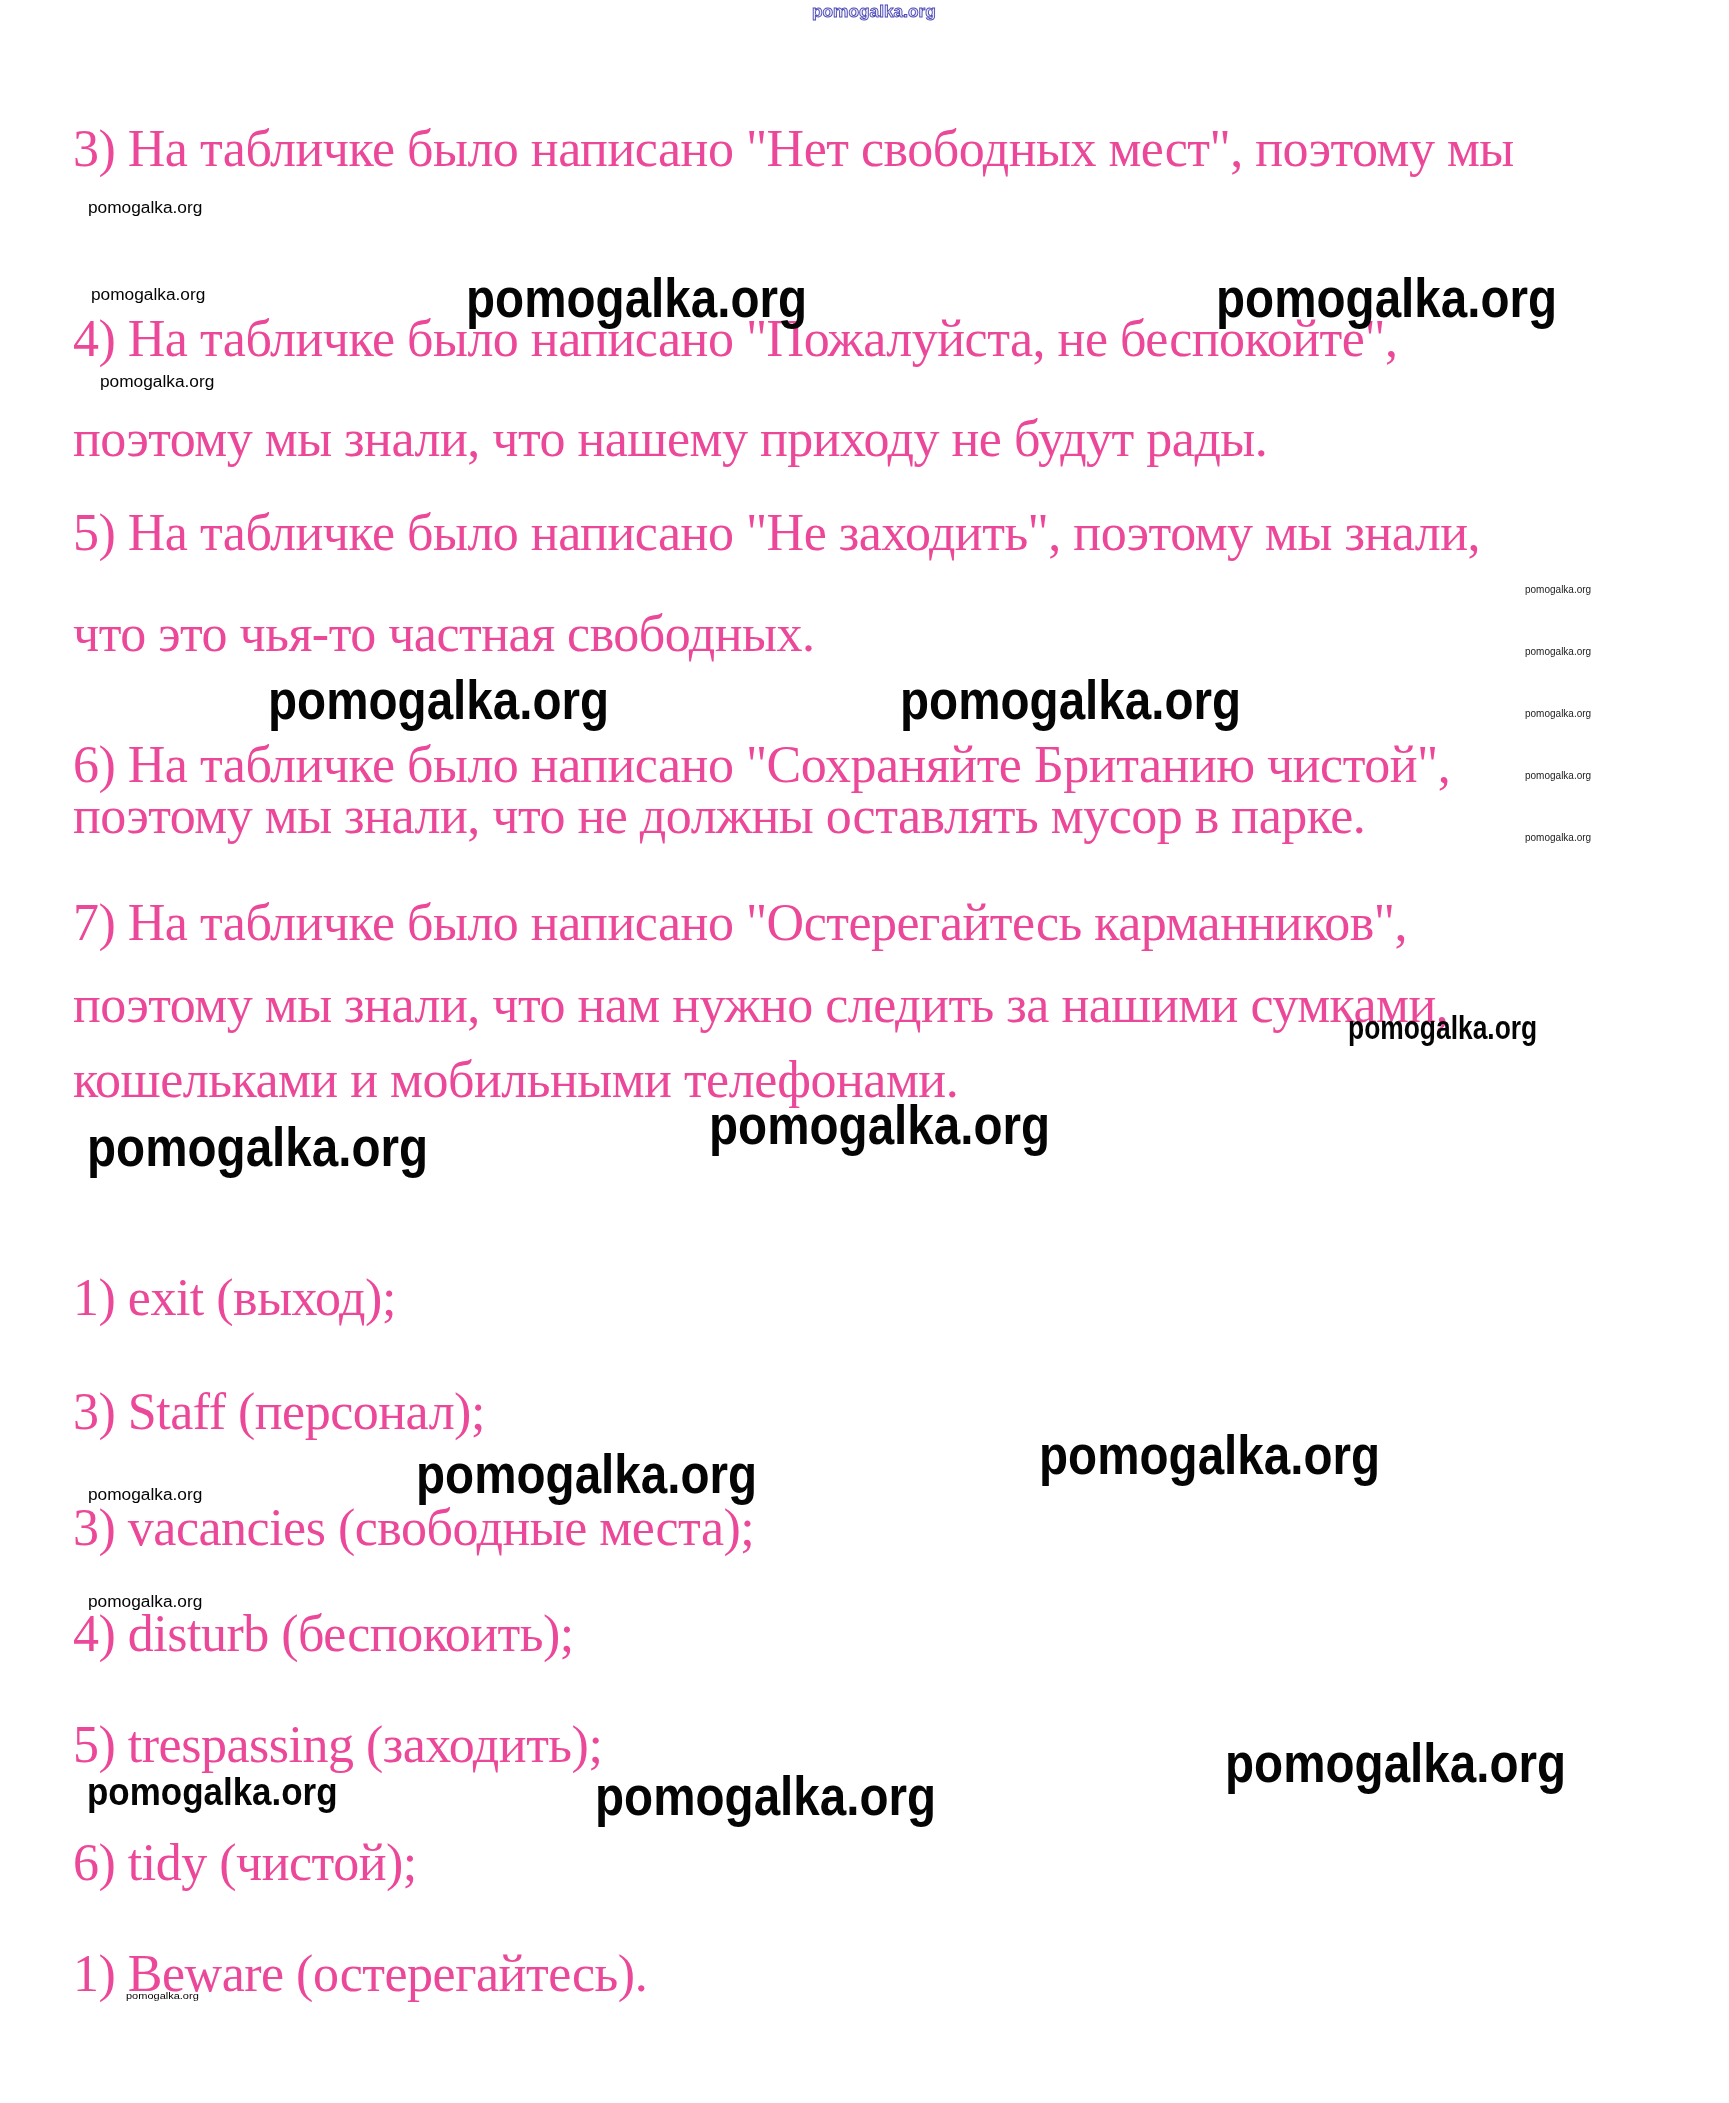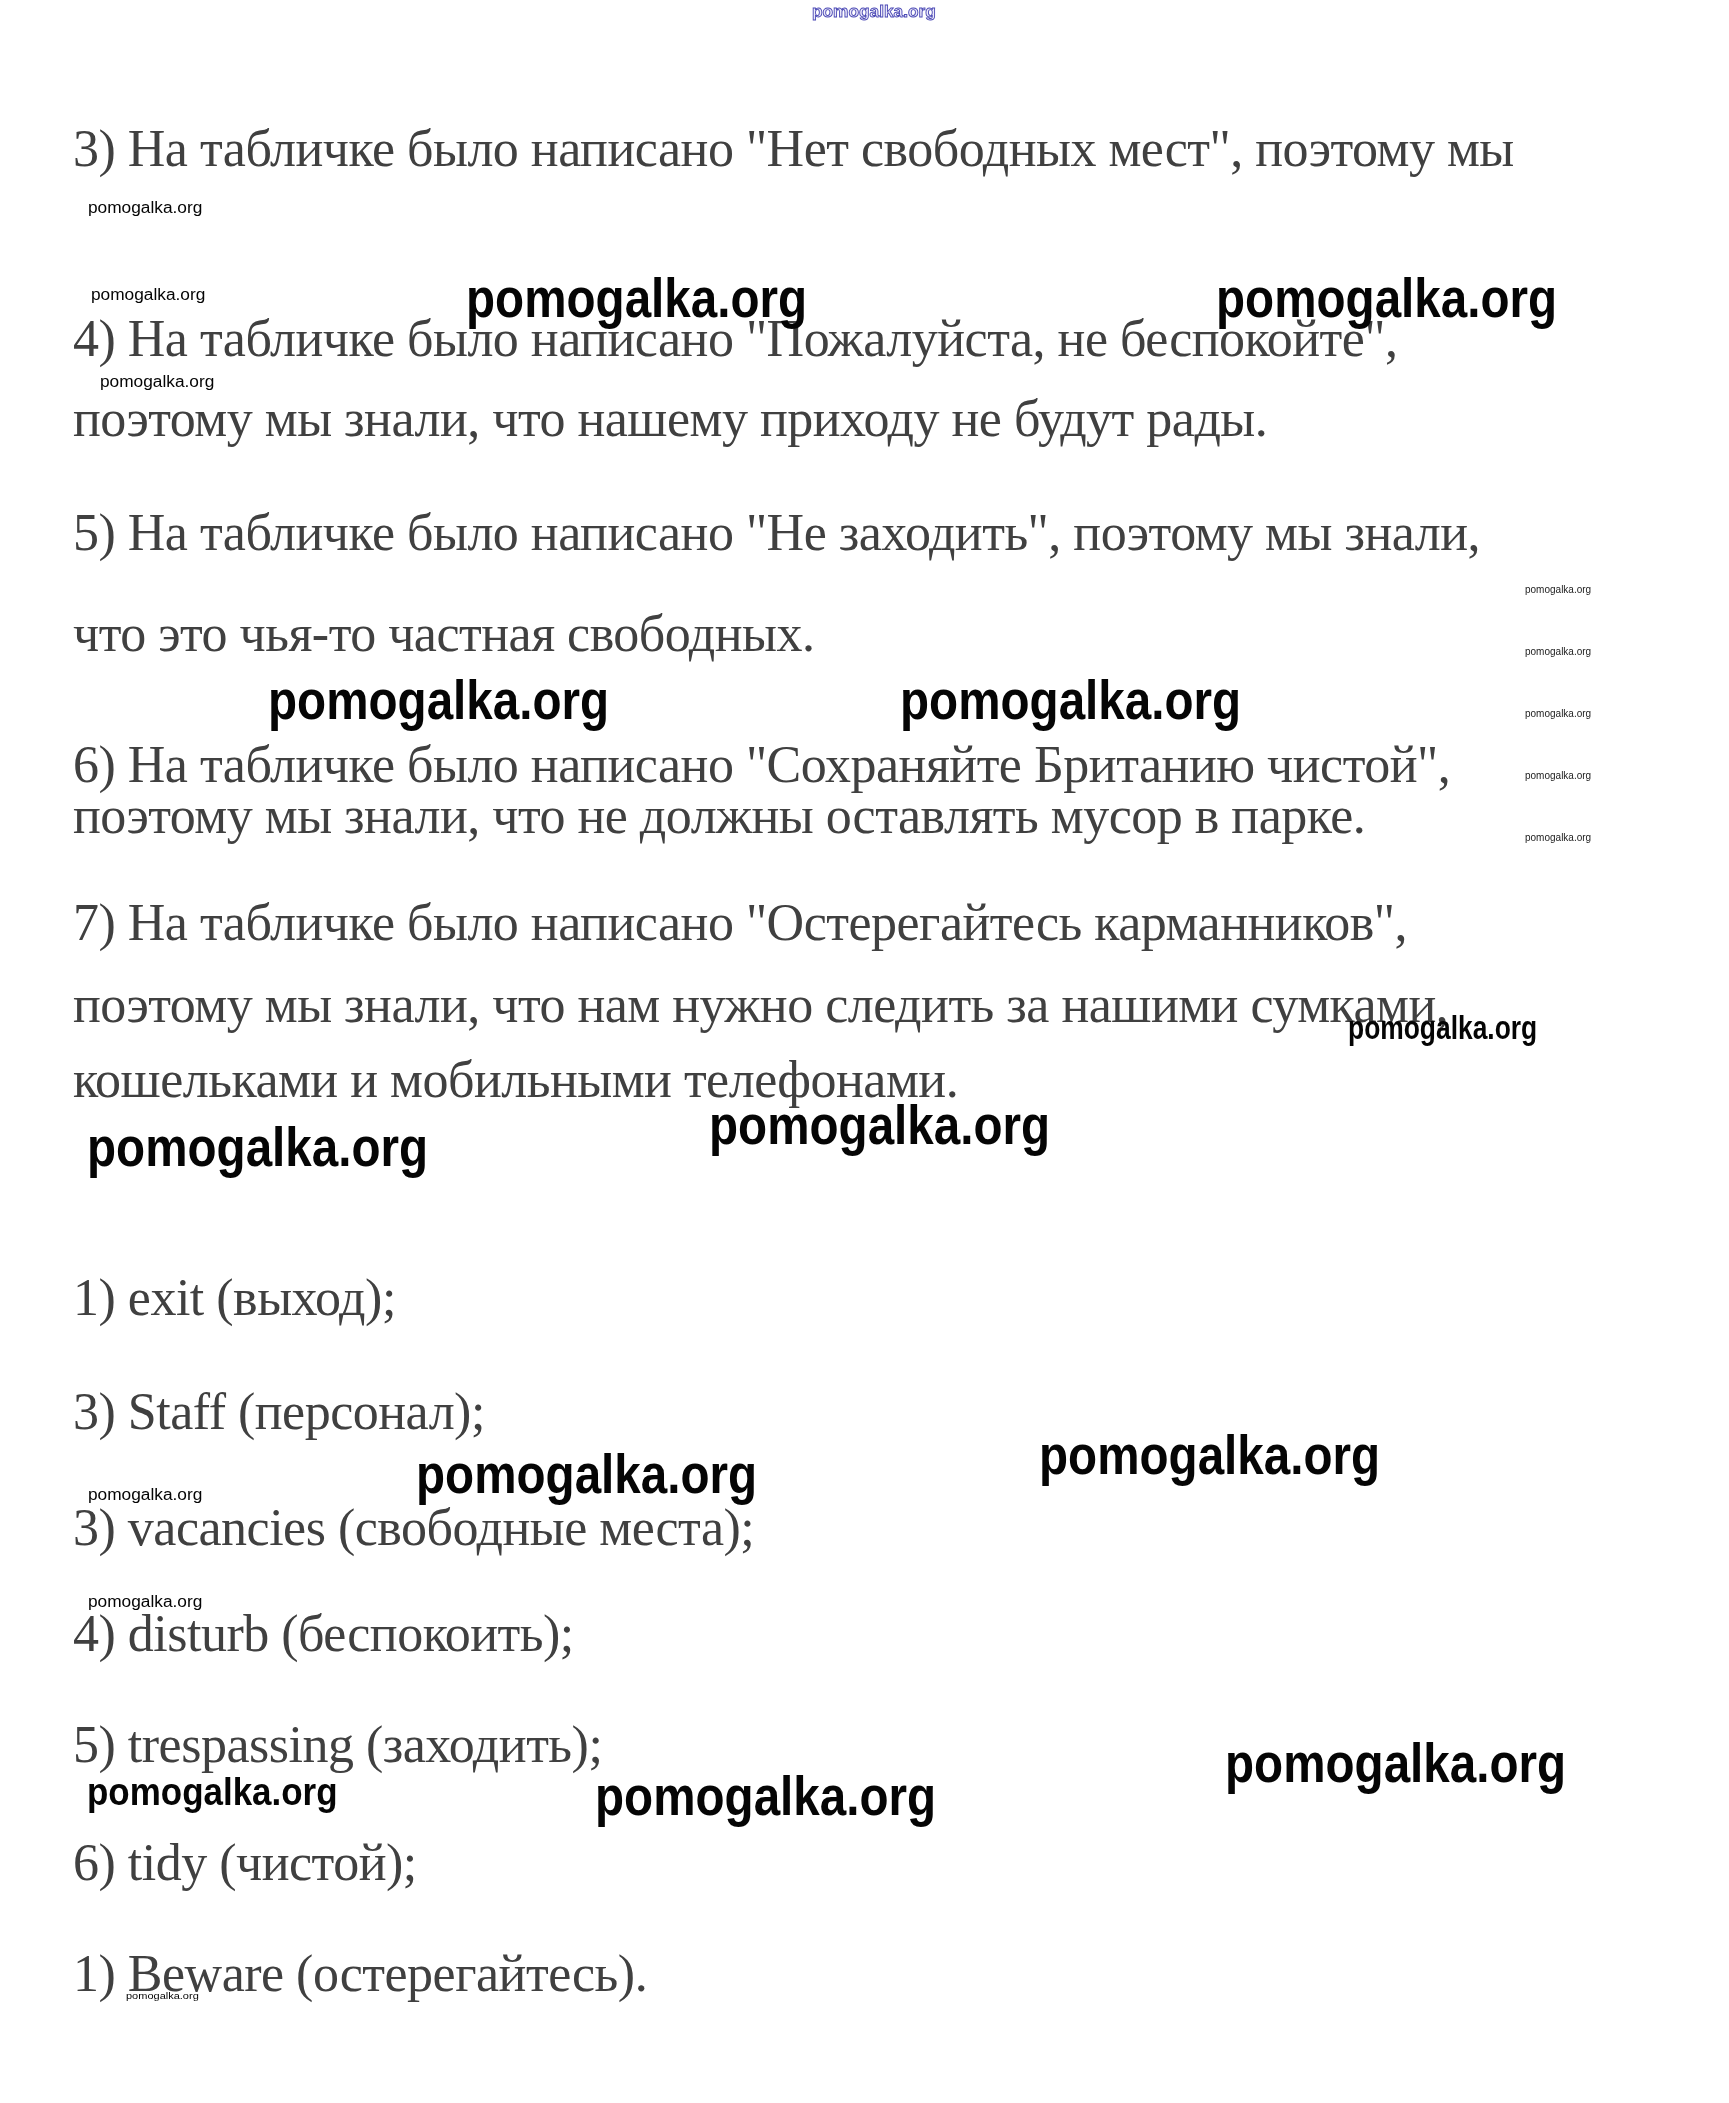--- a/index.html
+++ b/index.html
@@ -9,21 +9,21 @@
     height: 2104px;
     background: #ffffff;
     overflow: hidden;
     font-family: "Liberation Serif", serif;
   }
   .line {
     position: absolute;
     left: 73px;
     font-size: 52px;
     line-height: 1.1;
-    color: #404040;
+    color: #ec4899;
     white-space: nowrap;
     letter-spacing: -0.5px;
   }
   .wm {
     position: absolute;
     font-family: "Liberation Sans", sans-serif;
     color: #050505;
     white-space: nowrap;
     line-height: 1.05;
   }
@@ -41,21 +41,21 @@
   .wm-bl  { font-size: 38px; font-weight: bold; transform: scaleX(0.92); transform-origin: left top; }
 </style>
 </head>
 <body>
 
 <div class="page">
 
   <div class="line" style="top:120px">3) На табличке было написано "Нет свободных мест", поэтому мы</div>
 
   <div class="line" style="top:310px">4) На табличке было написано "Пожалуйста, не беспокойте",</div>
-  <div class="line" style="top:390px">поэтому мы знали, что нашему приходу не будут рады.</div>
+  <div class="line" style="top:410px">поэтому мы знали, что нашему приходу не будут рады.</div>
 
   <div class="line" style="top:504px">5) На табличке было написано "Не заходить", поэтому мы знали,</div>
   <div class="line" style="top:605px">что это чья-то частная свободных.</div>
 
   <div class="line" style="top:736px">6) На табличке было написано "Сохраняйте Британию чистой",</div>
   <div class="line" style="top:787px">поэтому мы знали, что не должны оставлять мусор в парке.</div>
 
   <div class="line" style="top:894px">7) На табличке было написано "Остерегайтесь карманников",</div>
   <div class="line" style="top:1051px">кошельками и мобильными телефонами.</div>
   <div class="line" style="top:976px">поэтому мы знали, что нам нужно следить за нашими сумками,</div>

